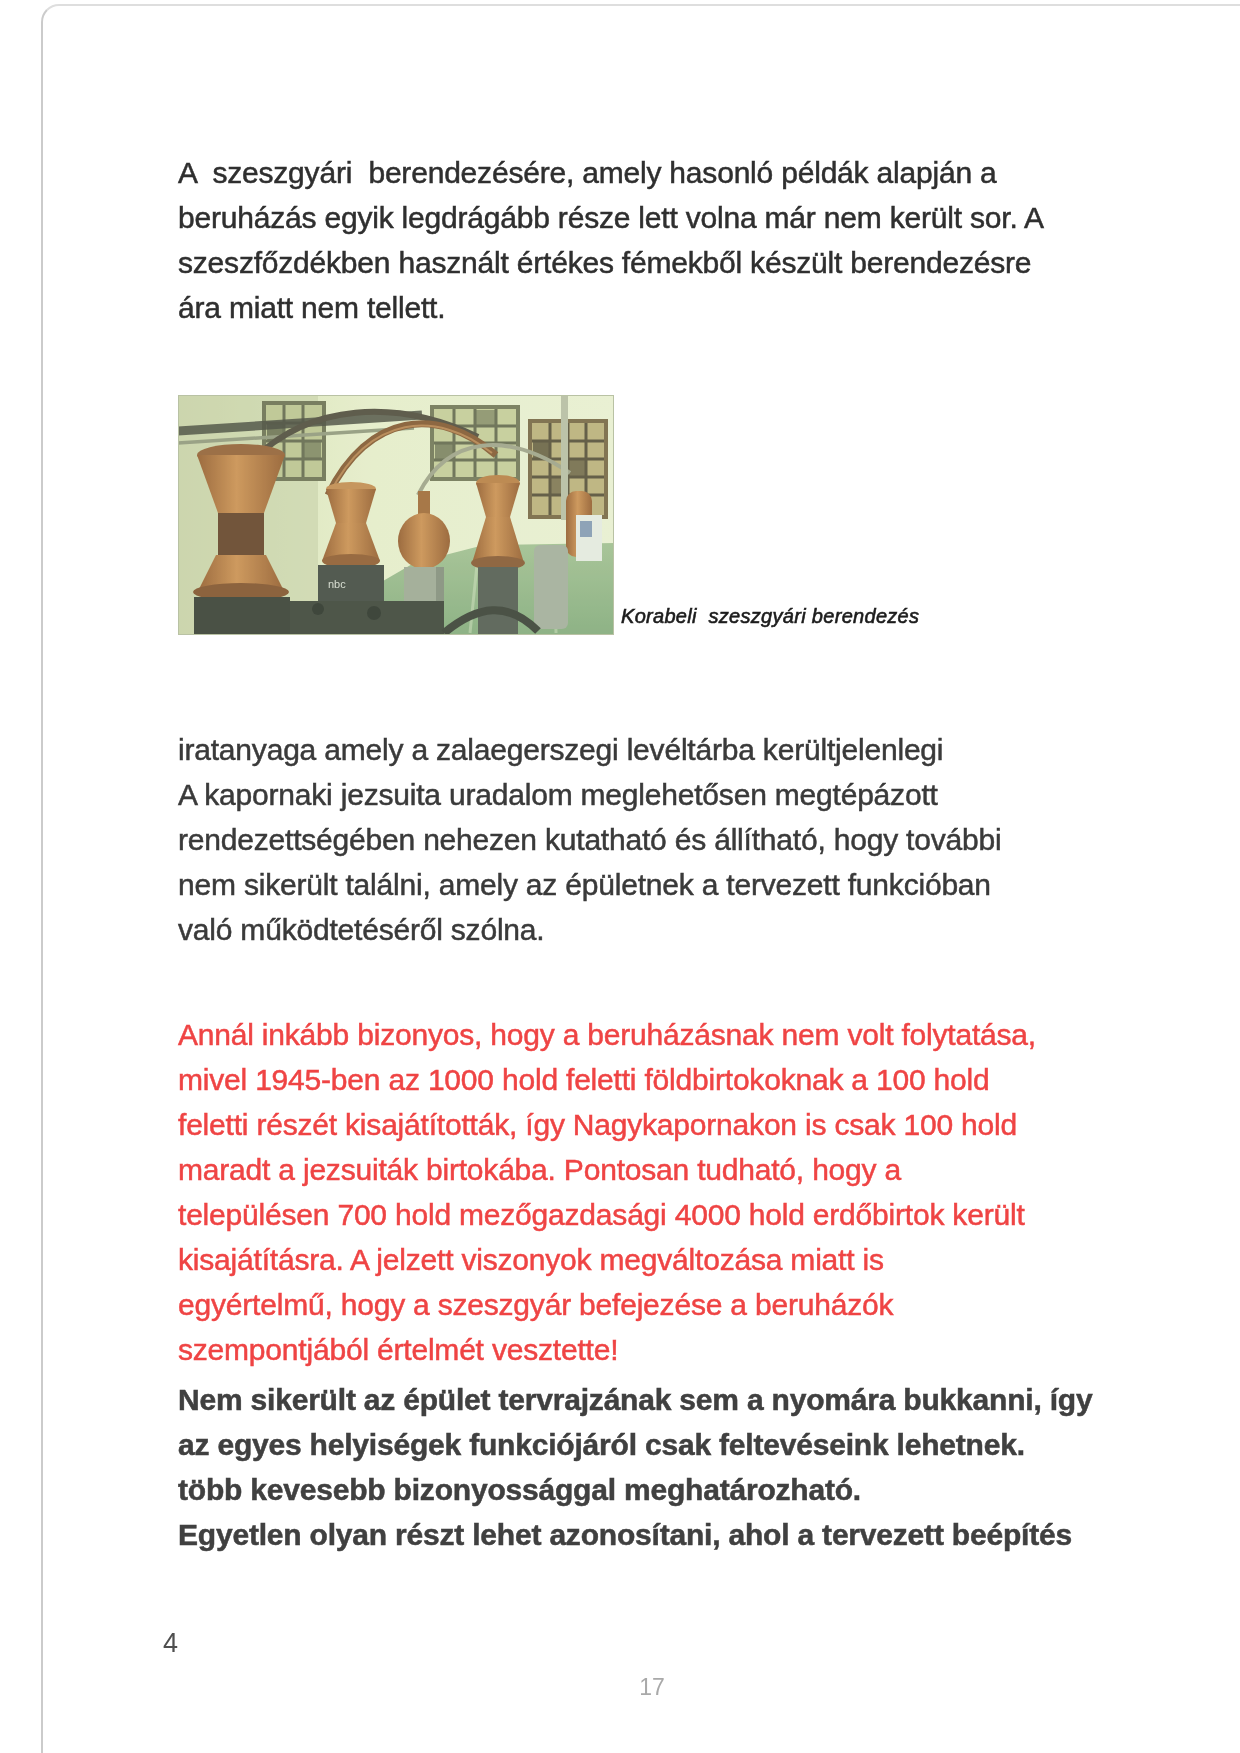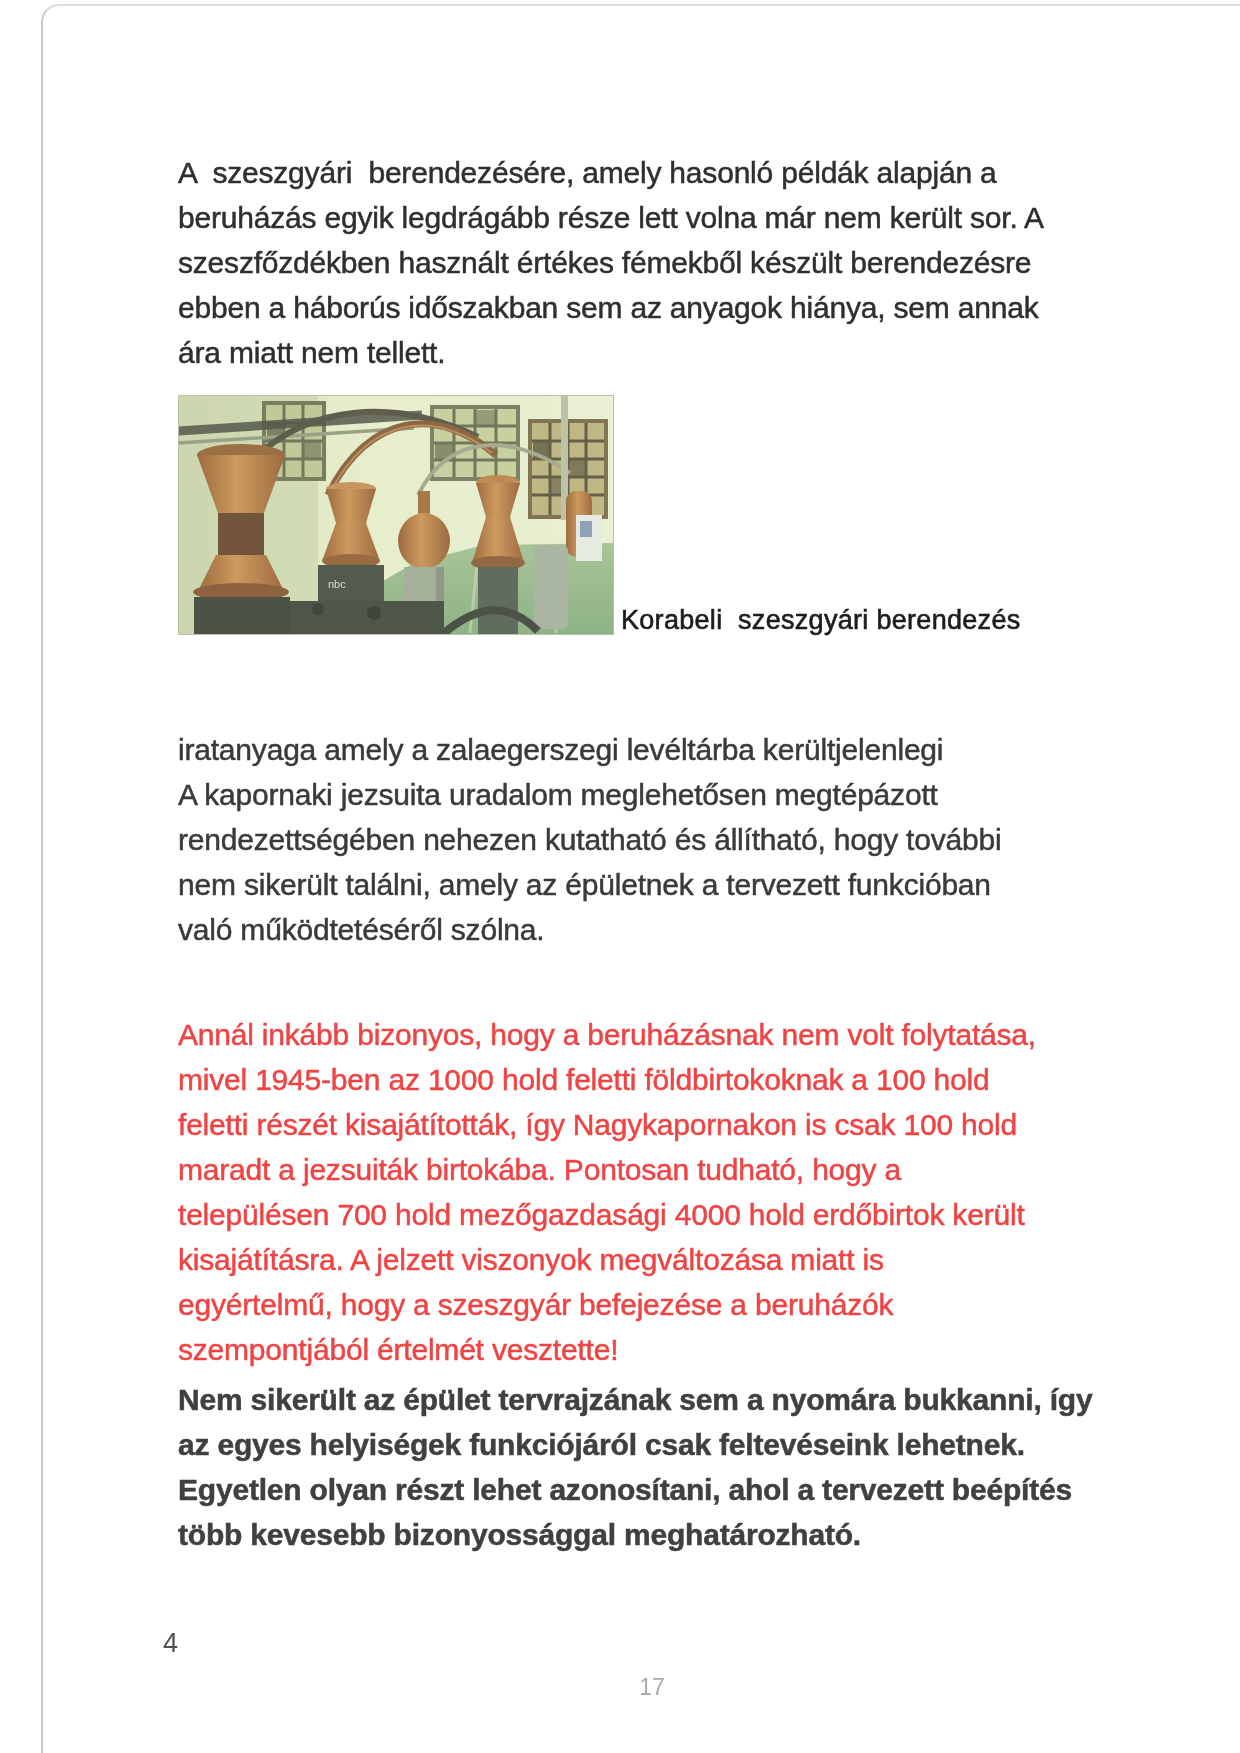--- a/index.html
+++ b/index.html
@@ -29,21 +29,21 @@
   .p1{top:150px;color:#2f2f2f;}
   .p2{top:727px;color:#3a3a3a;}
   .p3{top:1012px;color:#ef4444;}
   .p4{top:1377px;color:#404040;font-weight:bold;}
   .photo-figure{
     position:absolute;left:146px;top:395px;width:436px;height:240px;margin:0;
   }
   .photo-figure svg{display:block;width:436px;height:240px;}
   .caption{
     position:absolute;left:589px;top:605px;
-    font-size:27px;
+    font-size:20px;font-style:italic;
     color:#1c1c1c;white-space:pre;
     -webkit-text-stroke:0.6px #1c1c1c;
     letter-spacing:0.3px;
     text-align:center;
   }
   .pagenum{
     position:absolute;left:131px;top:1628px;
     font-size:27px;color:#4f4f4f;
   }
   .folio{
@@ -55,21 +55,20 @@
 <body>
 
 <div class="page">
 
   <div class="scan-edge"></div>
 
   <div class="para p1">
       <div class="line">A  szeszgyári  berendezésére, amely hasonló példák alapján a</div>
       <div class="line">beruházás egyik legdrágább része lett volna már nem került sor. A</div>
       <div class="line">szeszfőzdékben használt értékes fémekből készült berendezésre</div>
-      <div class="line">ebben a háborús időszakban sem az anyagok hiánya, sem annak</div>
       <div class="line">ára miatt nem tellett.</div>
     </div>
 
   <figure class="photo-figure">
     <svg viewBox="0 0 436 240">
       <defs>
         <linearGradient id="wallG" x1="0" y1="0" x2="1" y2="0">
           <stop offset="0" stop-color="#d4deb2"></stop>
           <stop offset="0.45" stop-color="#e6eecb"></stop>
           <stop offset="1" stop-color="#e9f0d3"></stop>
@@ -179,21 +178,21 @@
       <div class="line">maradt a jezsuiták birtokába. Pontosan tudható, hogy a</div>
       <div class="line">településen 700 hold mezőgazdasági 4000 hold erdőbirtok került</div>
       <div class="line">kisajátításra. A jelzett viszonyok megváltozása miatt is</div>
       <div class="line">egyértelmű, hogy a szeszgyár befejezése a beruházók</div>
       <div class="line">szempontjából értelmét vesztette!</div>
     </div>
 
   <div class="para p4">
       <div class="line">Nem sikerült az épület tervrajzának sem a nyomára bukkanni, így</div>
       <div class="line">az egyes helyiségek funkciójáról csak feltevéseink lehetnek.</div>
+      <div class="line">több kevesebb bizonyossággal meghatározható.</div>
       <div class="line">Egyetlen olyan részt lehet azonosítani, ahol a tervezett beépítés</div>
-      <div class="line">több kevesebb bizonyossággal meghatározható.</div>
     </div>
 
   <div class="pagenum">4</div>
 
   <div class="folio">17</div>
 
 </div>
 
 </body></html>

